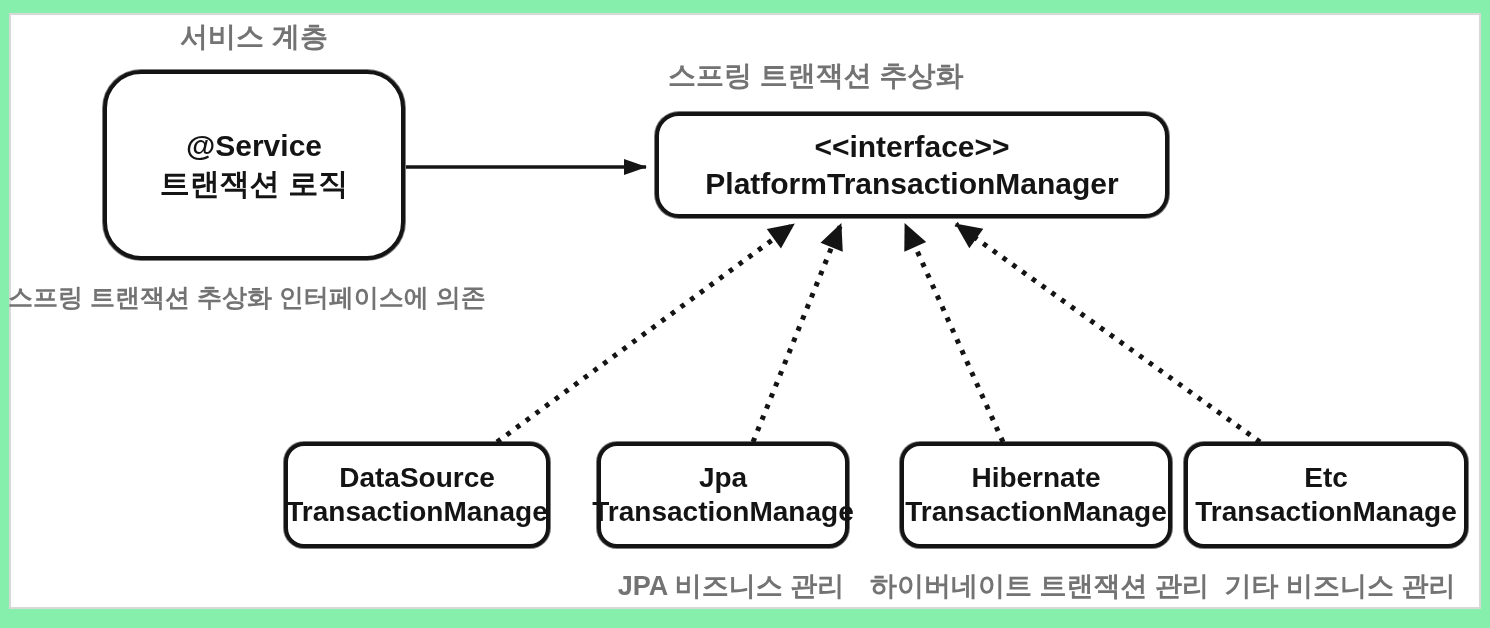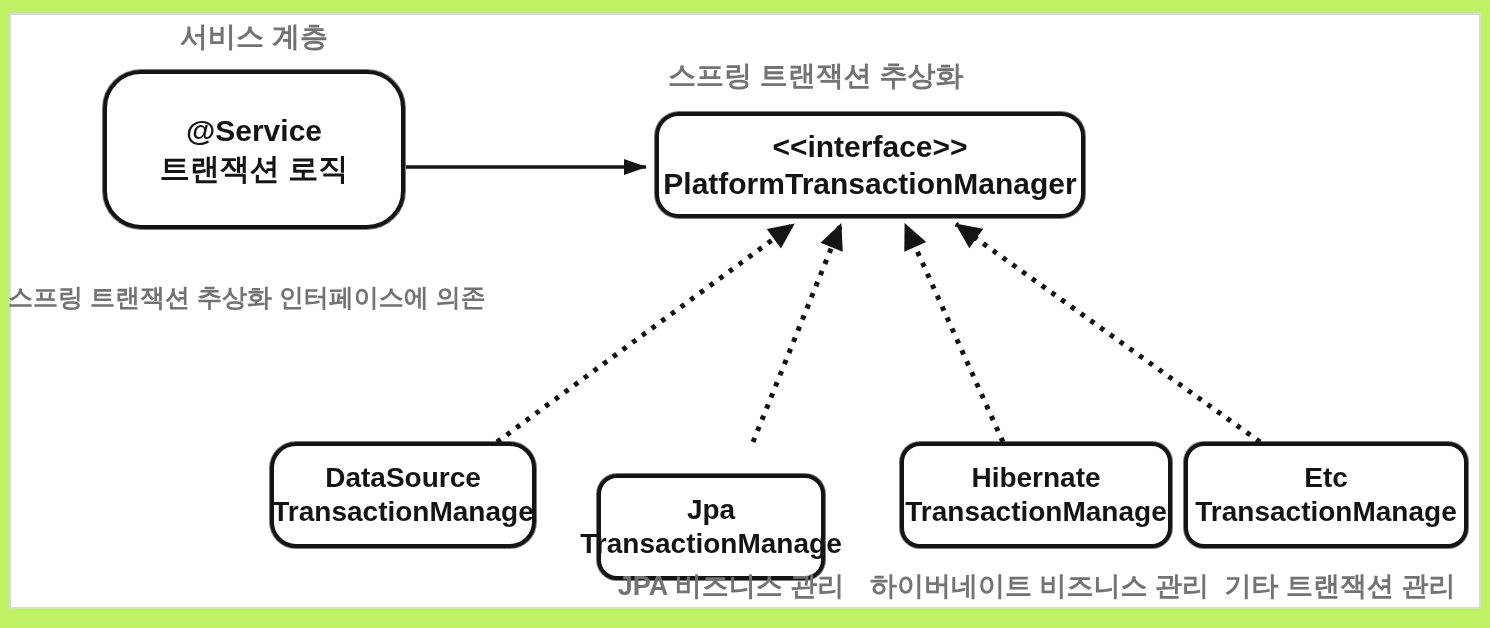--- a/index.html
+++ b/index.html
@@ -3,21 +3,21 @@
 <meta charset="utf-8">
 <style>
   html, body {
     margin: 0; padding: 0;
     background: #ffffff;
     font-family: "Liberation Sans", "DejaVu Sans", sans-serif;
   }
   #stage {
     position: relative;
     width: 1490px; height: 628px;
-    background: #bef264;
+    background: #86efac;
     overflow: hidden;
   }
   #frame {
     position: absolute;
     left: 9px; top: 13px;
     width: 1472px; height: 596px;
     border: 2px solid #d8d8d8;
     box-sizing: border-box;
     background: #ffffff;
   }
@@ -36,26 +36,26 @@
     align-items: center;
     justify-content: center;
     text-align: center;
     color: #141414;
     font-weight: bold;
     
     box-shadow: 0 0 0 1px rgba(20,20,20,.55);
   }
   .node .ln { display: block; white-space: nowrap; }
 
-  #service-box   { left: 103px; top: 70px;  width: 302px; height: 159px; border-radius: 38px; font-size: 30px; line-height: 38px; }
-  #interface-box { left: 655px; top: 112px; width: 430px; height: 106px; border-radius: 24px; font-size: 30px; line-height: 37px; }
+  #service-box   { left: 103px; top: 70px;  width: 302px; height: 190px; border-radius: 38px; font-size: 30px; line-height: 38px; }
+  #interface-box { left: 655px; top: 112px; width: 514px; height: 106px; border-radius: 24px; font-size: 30px; line-height: 37px; }
 
   .impl-box { top: 442px; height: 106px; border-radius: 20px; font-size: 28px; line-height: 34px; }
-  #impl-box-0 { left: 270px;  width: 266px; border-radius: 26px; }
-  #impl-box-1 { left: 597px;  width: 228px; margin-top: 32px; }
+  #impl-box-0 { left: 284px;  width: 266px; }
+  #impl-box-1 { left: 597px;  width: 252px; }
   #impl-box-2 { left: 900px;  width: 272px; justify-content: center; }
   #impl-box-3 { left: 1184px; width: 284px; }
 
   #service-layer-label { left: 103px; top: 18px;  width: 302px; text-align: center; font-size: 28px; }
   #abstraction-title   { left: 668px; top: 57px;  width: 430px; font-size: 28px; }
   #dependency-note     { left: 8px;   top: 281px; font-size: 25px; }
 
   .impl-caption { top: 568px; text-align: center; font-size: 27px; }
   #impl-caption-0 { left: 286px;  width: 266px; }
   #impl-caption-1 { left: 597px;  width: 268px; }
@@ -118,15 +118,15 @@
   <div id="impl-box-2" class="abs node impl-box">
     <span class="ln">Hibernate</span>
     <span class="ln">TransactionManage</span>
   </div>
   <div id="impl-box-3" class="abs node impl-box">
     <span class="ln">Etc</span>
     <span class="ln">TransactionManage</span>
   </div>
 
   <div id="impl-caption-1" class="abs gray-label impl-caption">JPA 비즈니스 관리</div>
-  <div id="impl-caption-2" class="abs gray-label impl-caption">하이버네이트 비즈니스 관리</div>
-  <div id="impl-caption-3" class="abs gray-label impl-caption">기타 트랜잭션 관리</div>
+  <div id="impl-caption-2" class="abs gray-label impl-caption">하이버네이트 트랜잭션 관리</div>
+  <div id="impl-caption-3" class="abs gray-label impl-caption">기타 비즈니스 관리</div>
 </div>
 
 </body></html>

